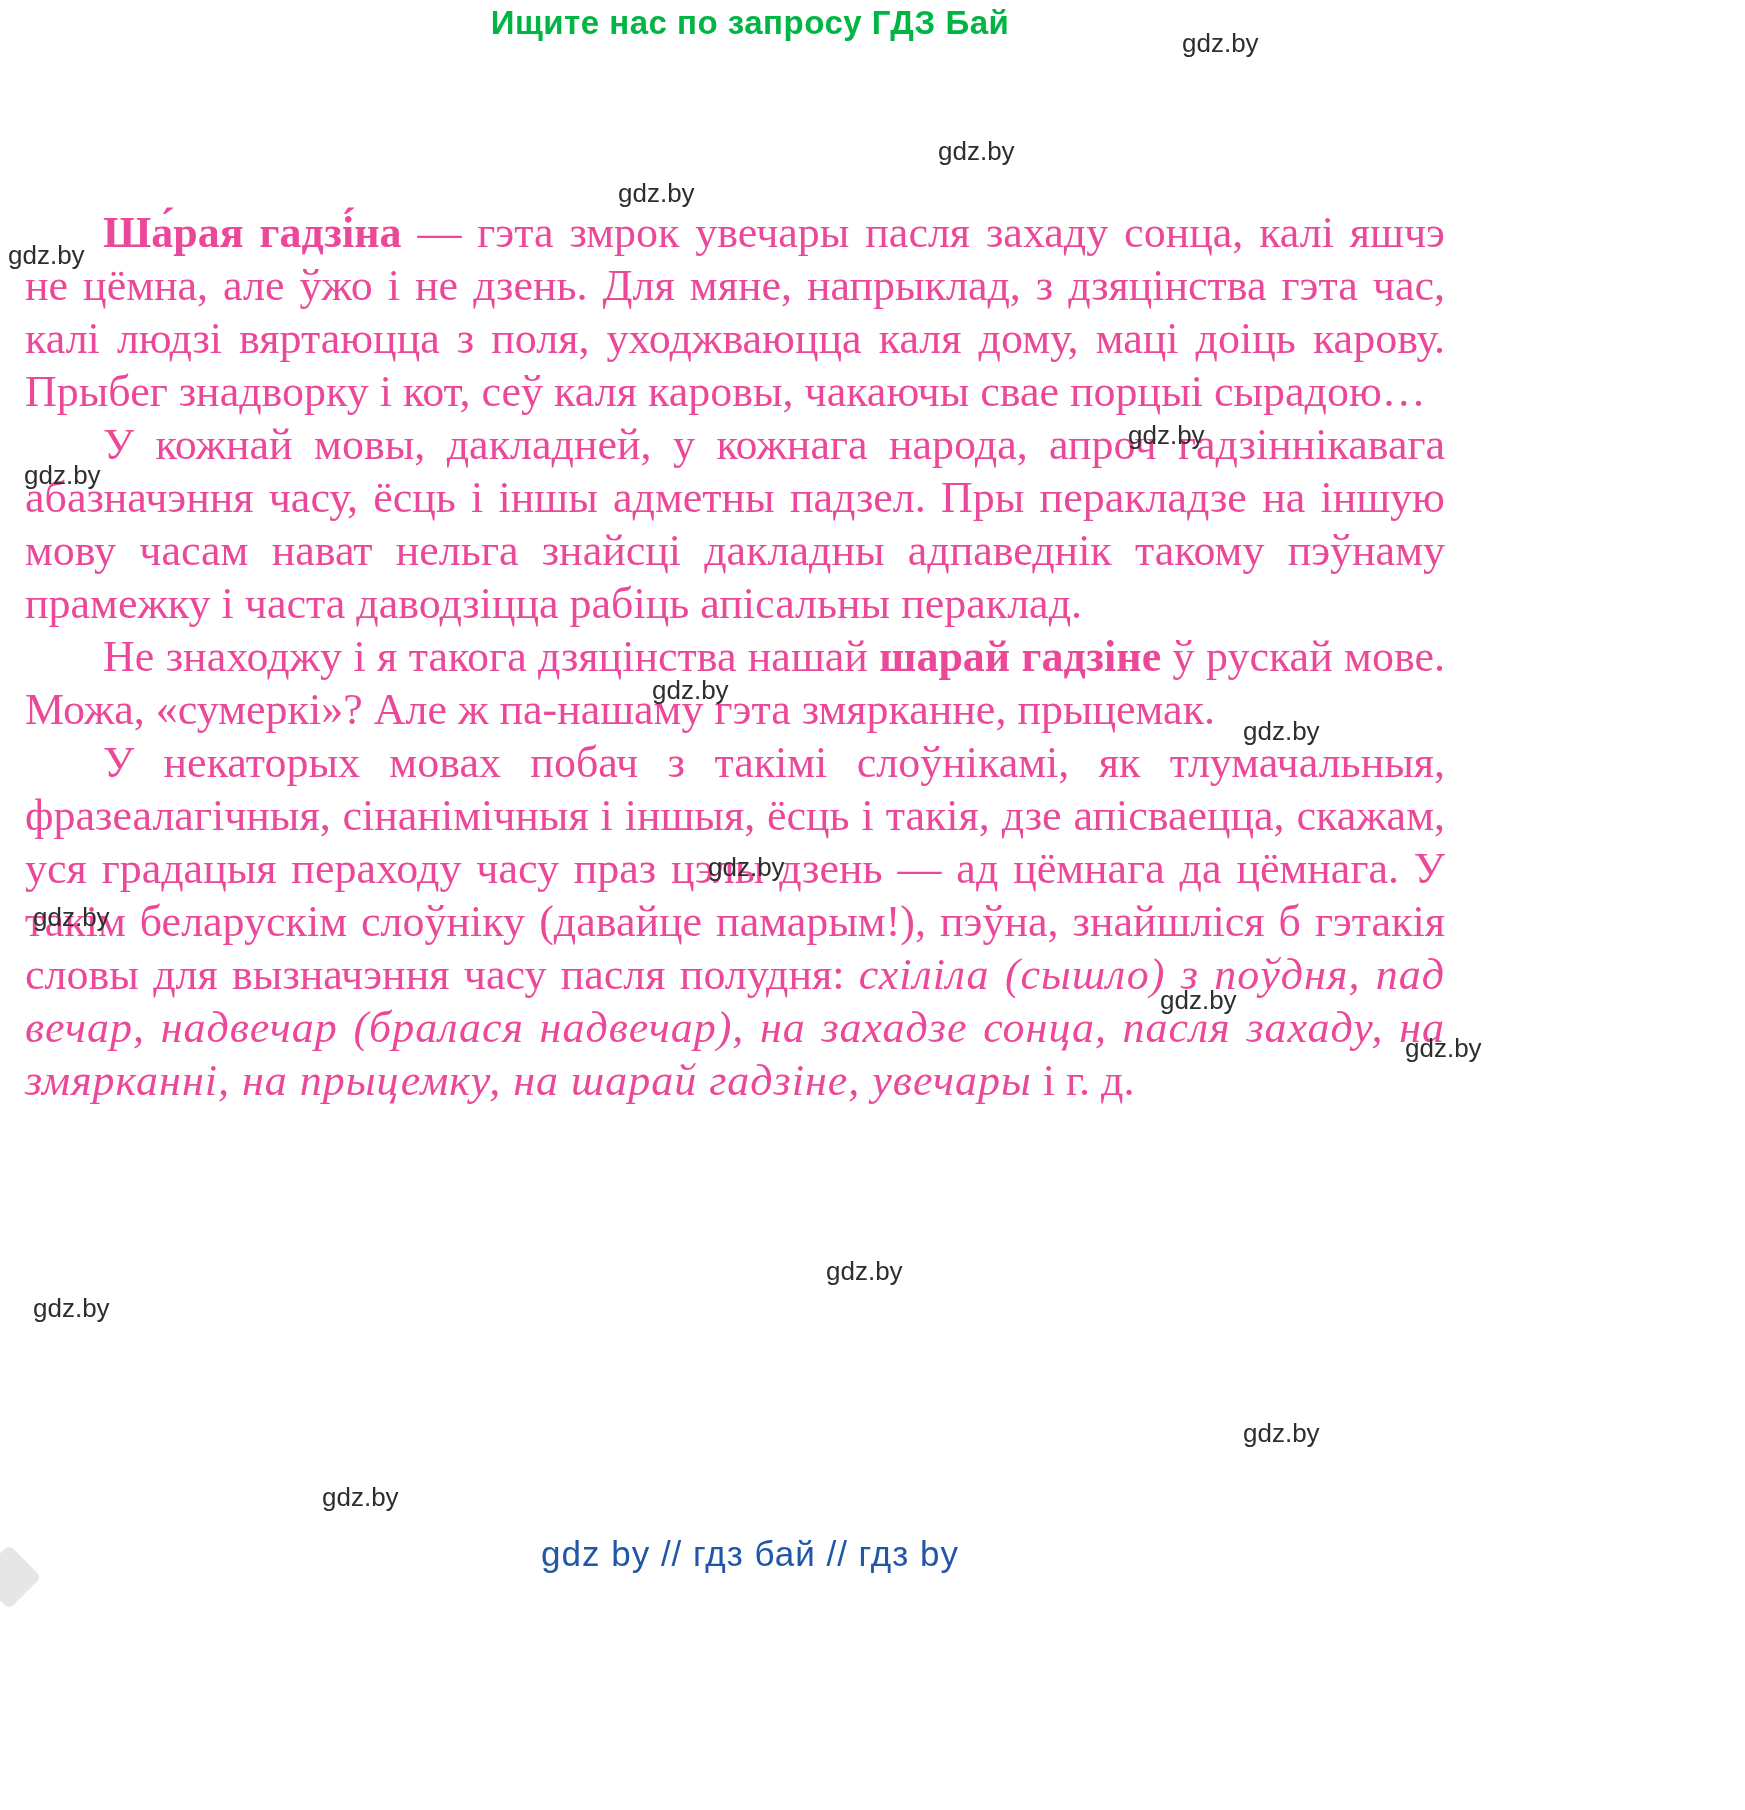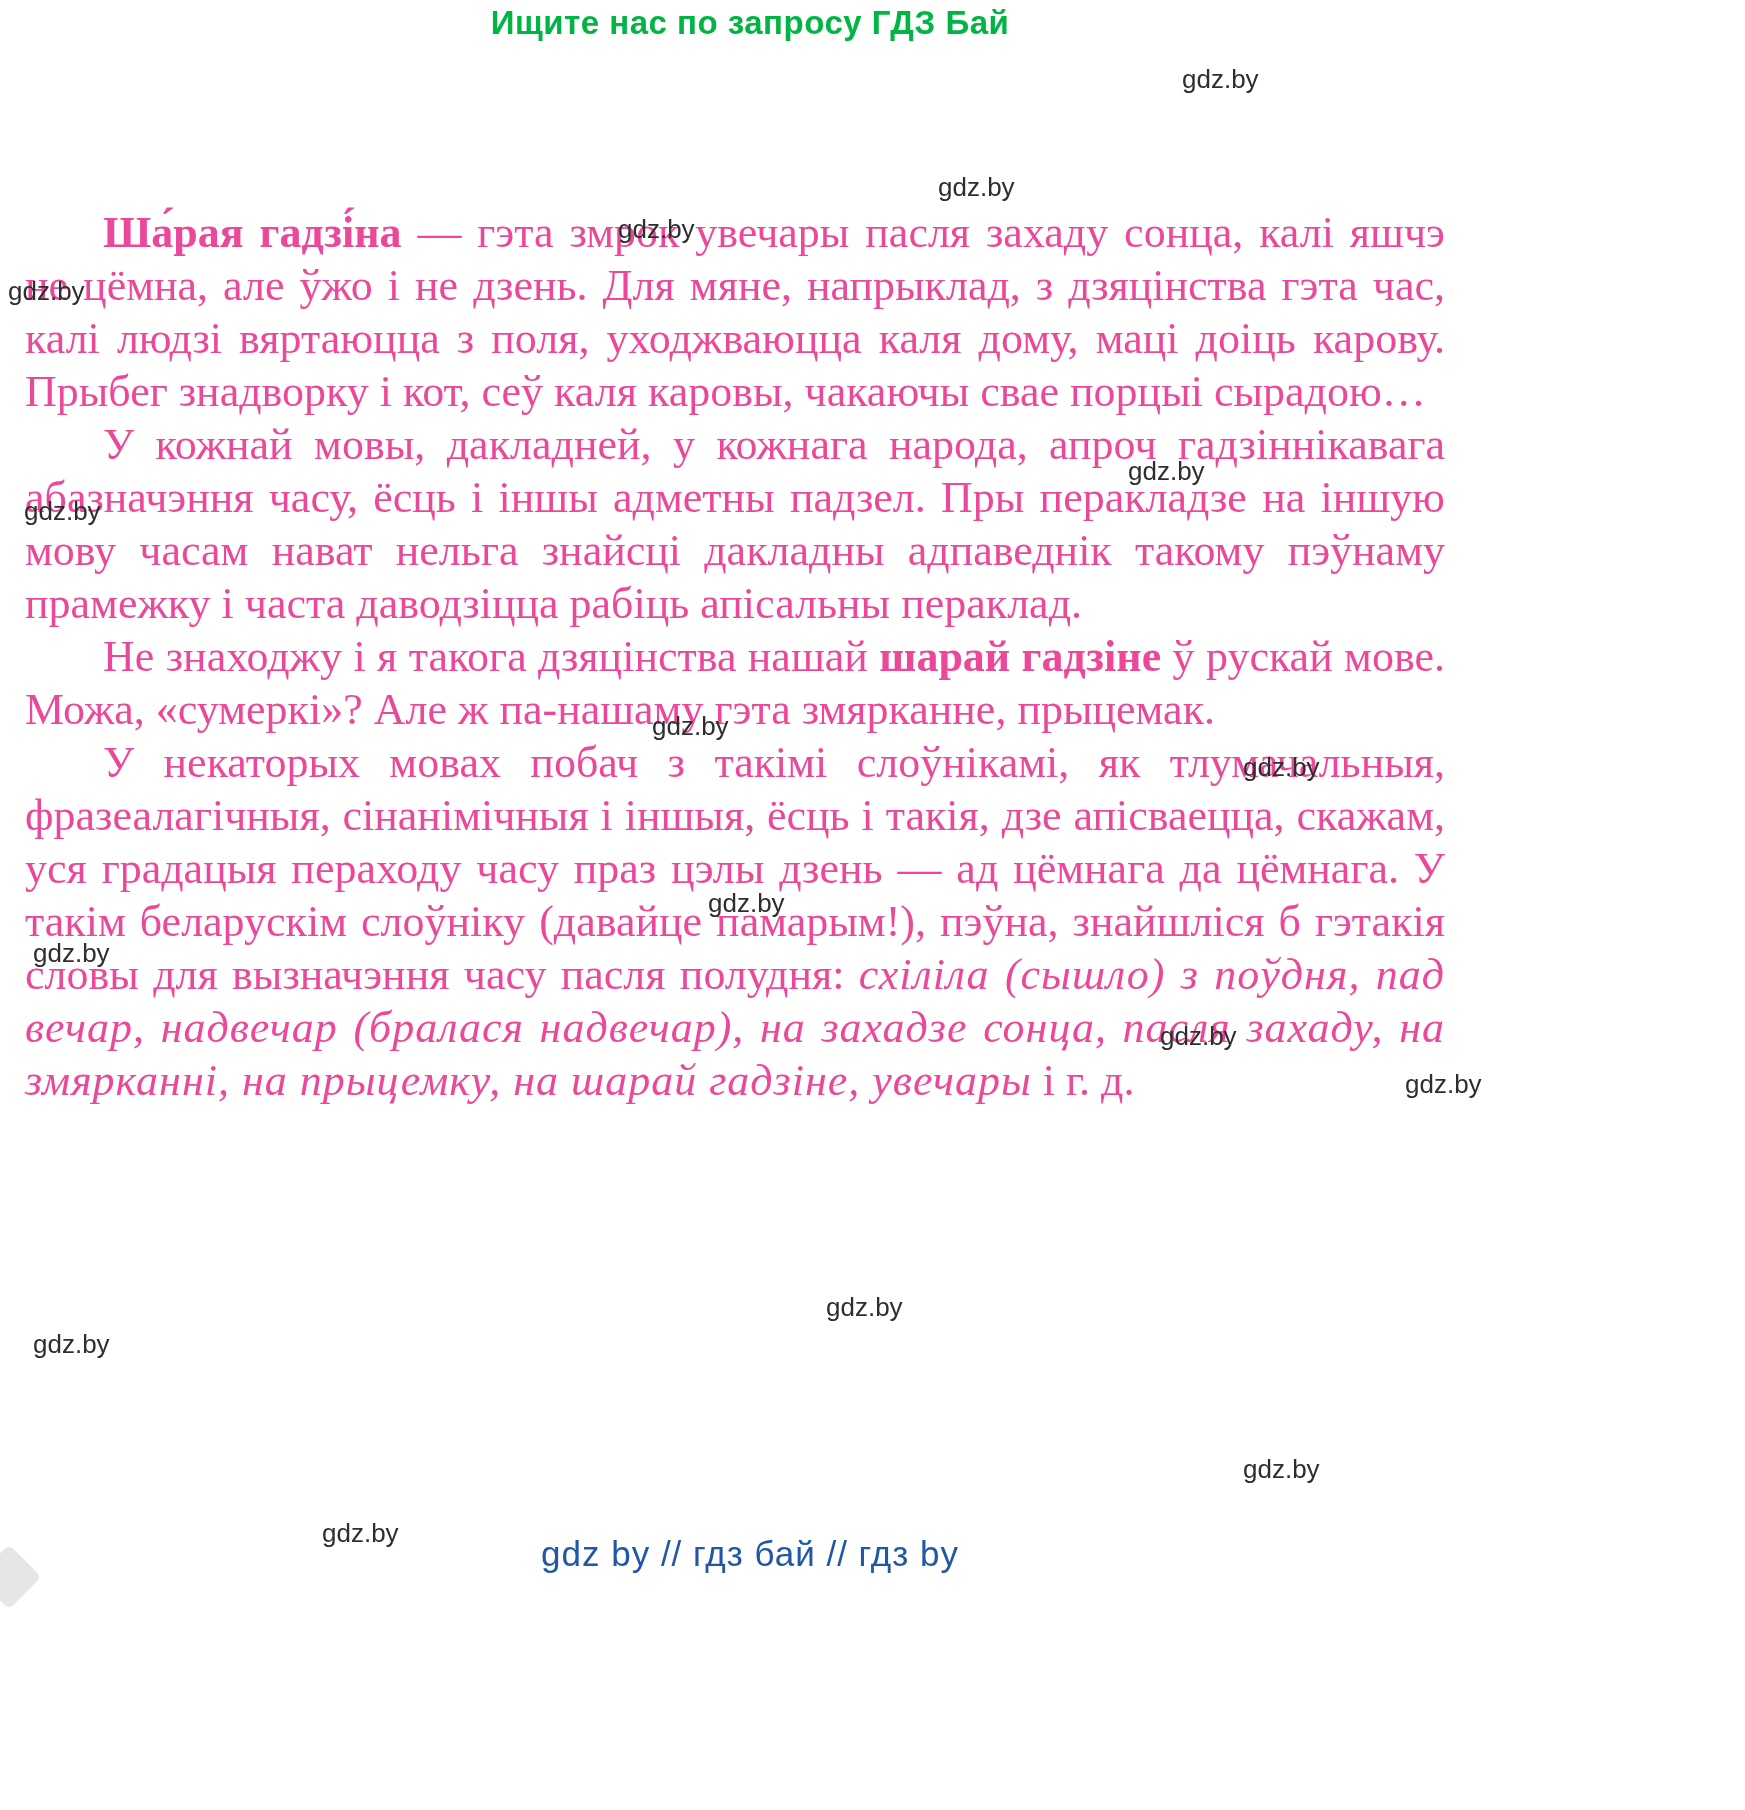--- a/index.html
+++ b/index.html
@@ -60,21 +60,20 @@
   .para { text-indent: 78px; }
   .seg-bold { font-weight: bold; }
   .seg-italic { font-style: italic; letter-spacing: 1px; }
   .watermark {
     position: absolute;
     font-family: "Liberation Sans", sans-serif;
     font-size: 26px;
     color: #2e2e2e;
     white-space: nowrap;
     z-index: 5;
-    margin-top: 36px;
   }
   .footer {
     position: absolute;
     top: 1534px;
     left: 40px;
     width: 1420px;
     text-align: center;
     font-family: "Liberation Sans", sans-serif;
     font-size: 35px;
     color: var(--footer-blue, #2057a7);

